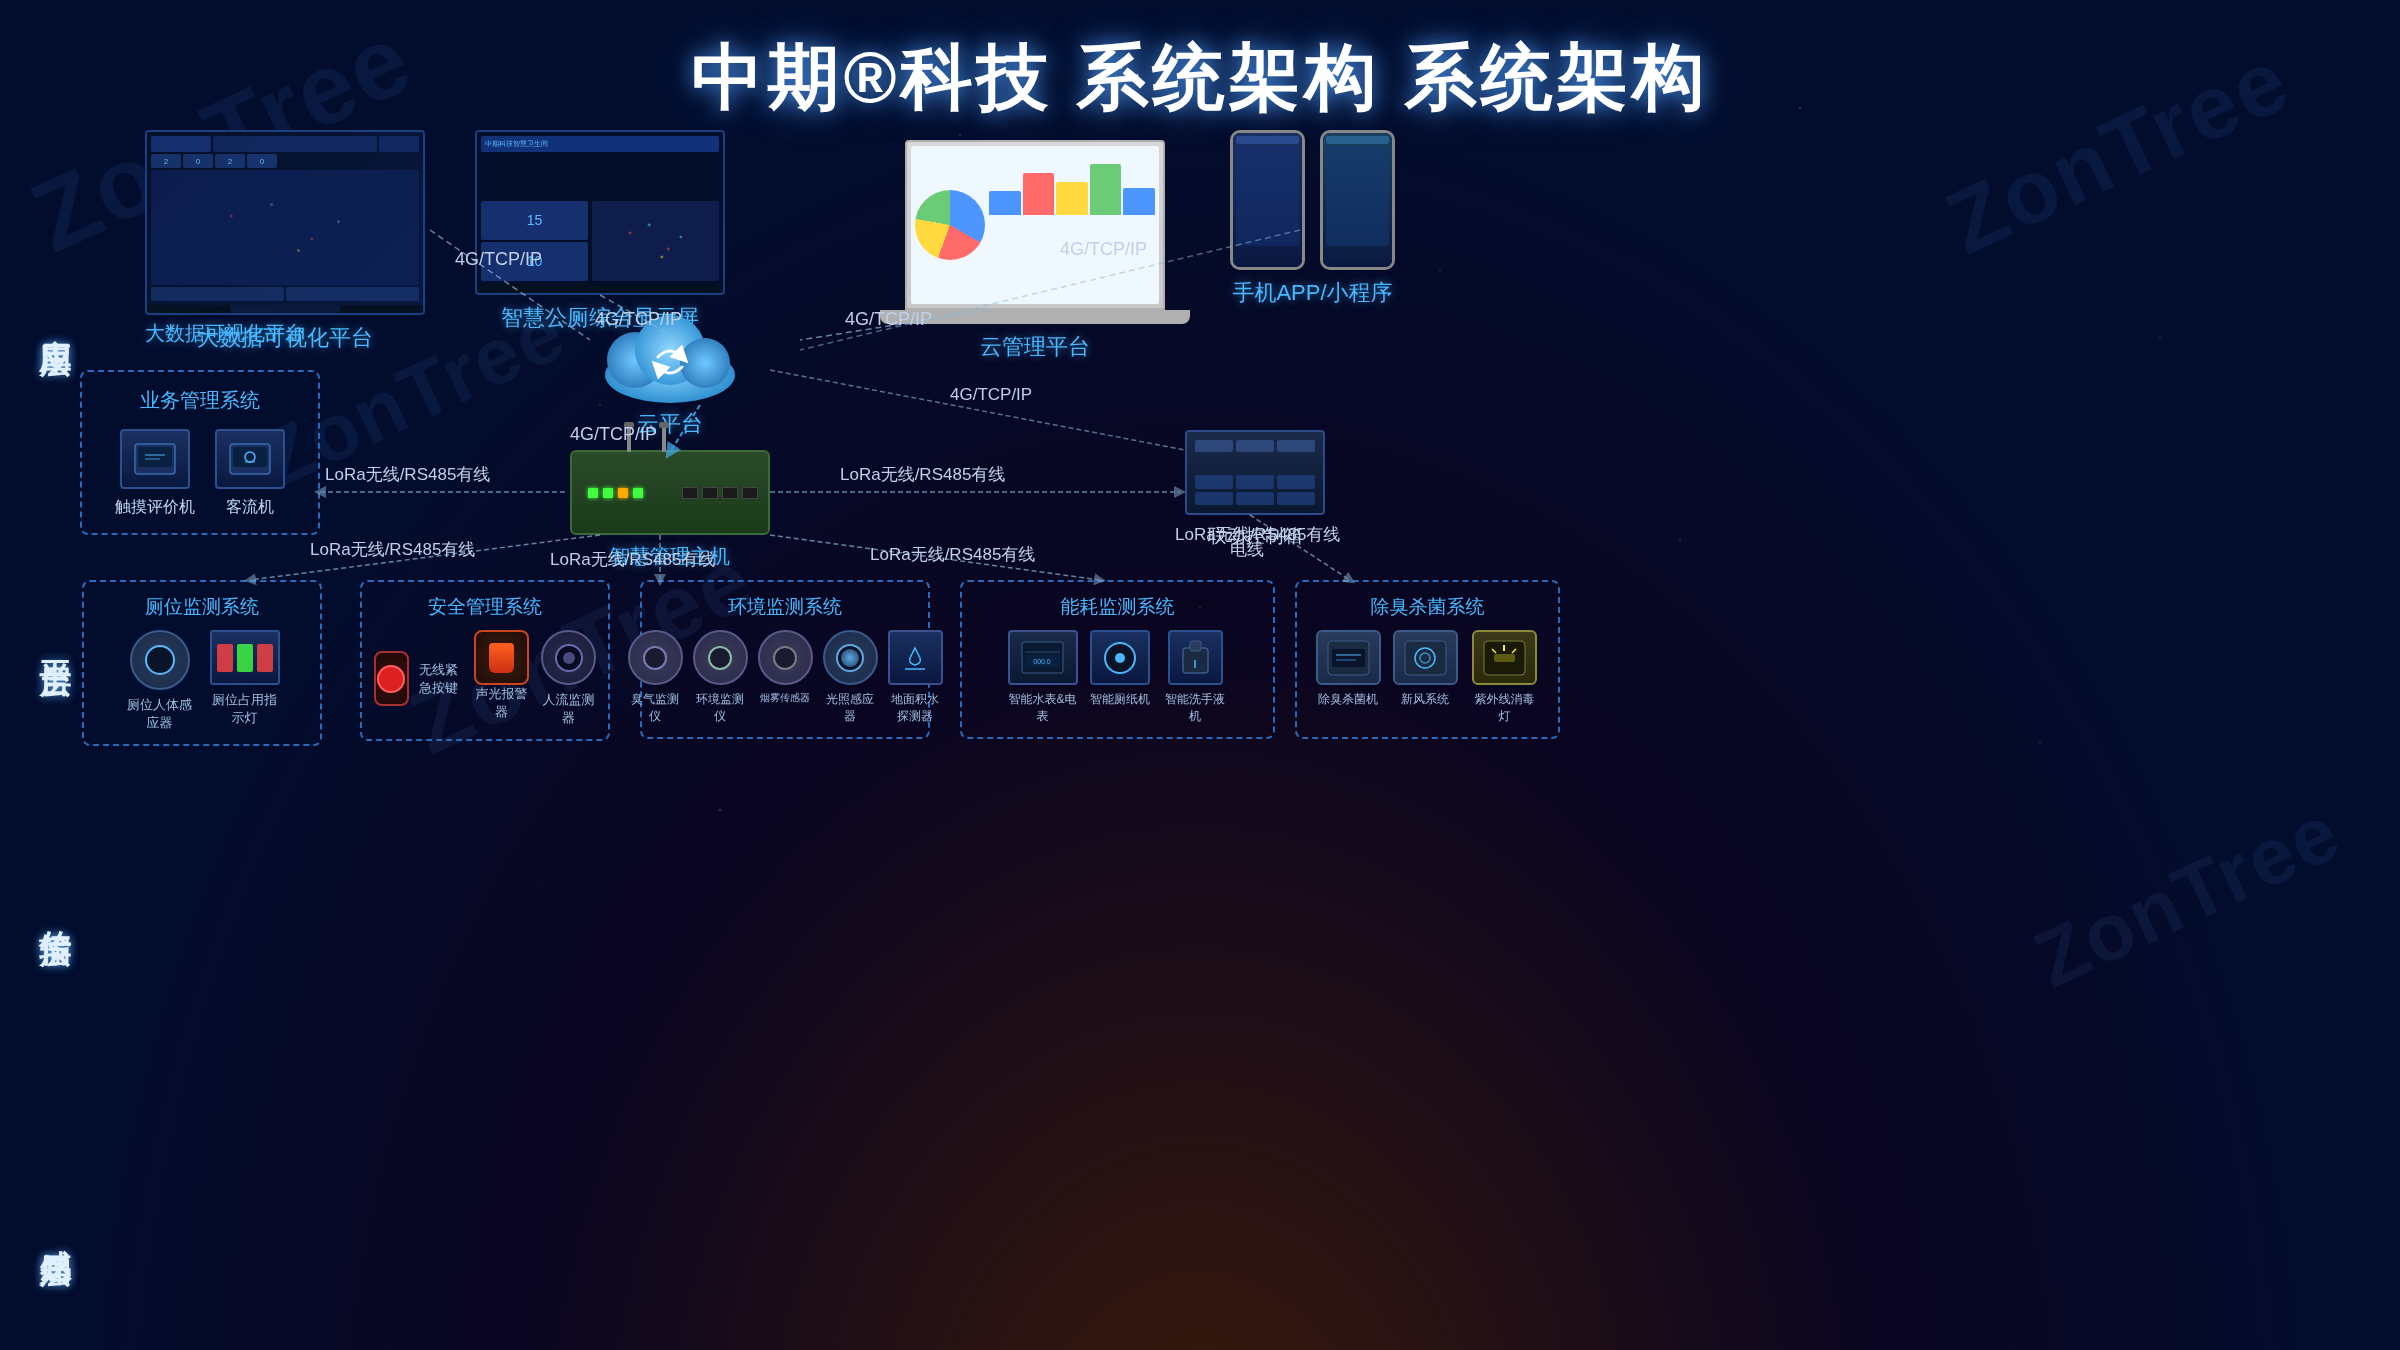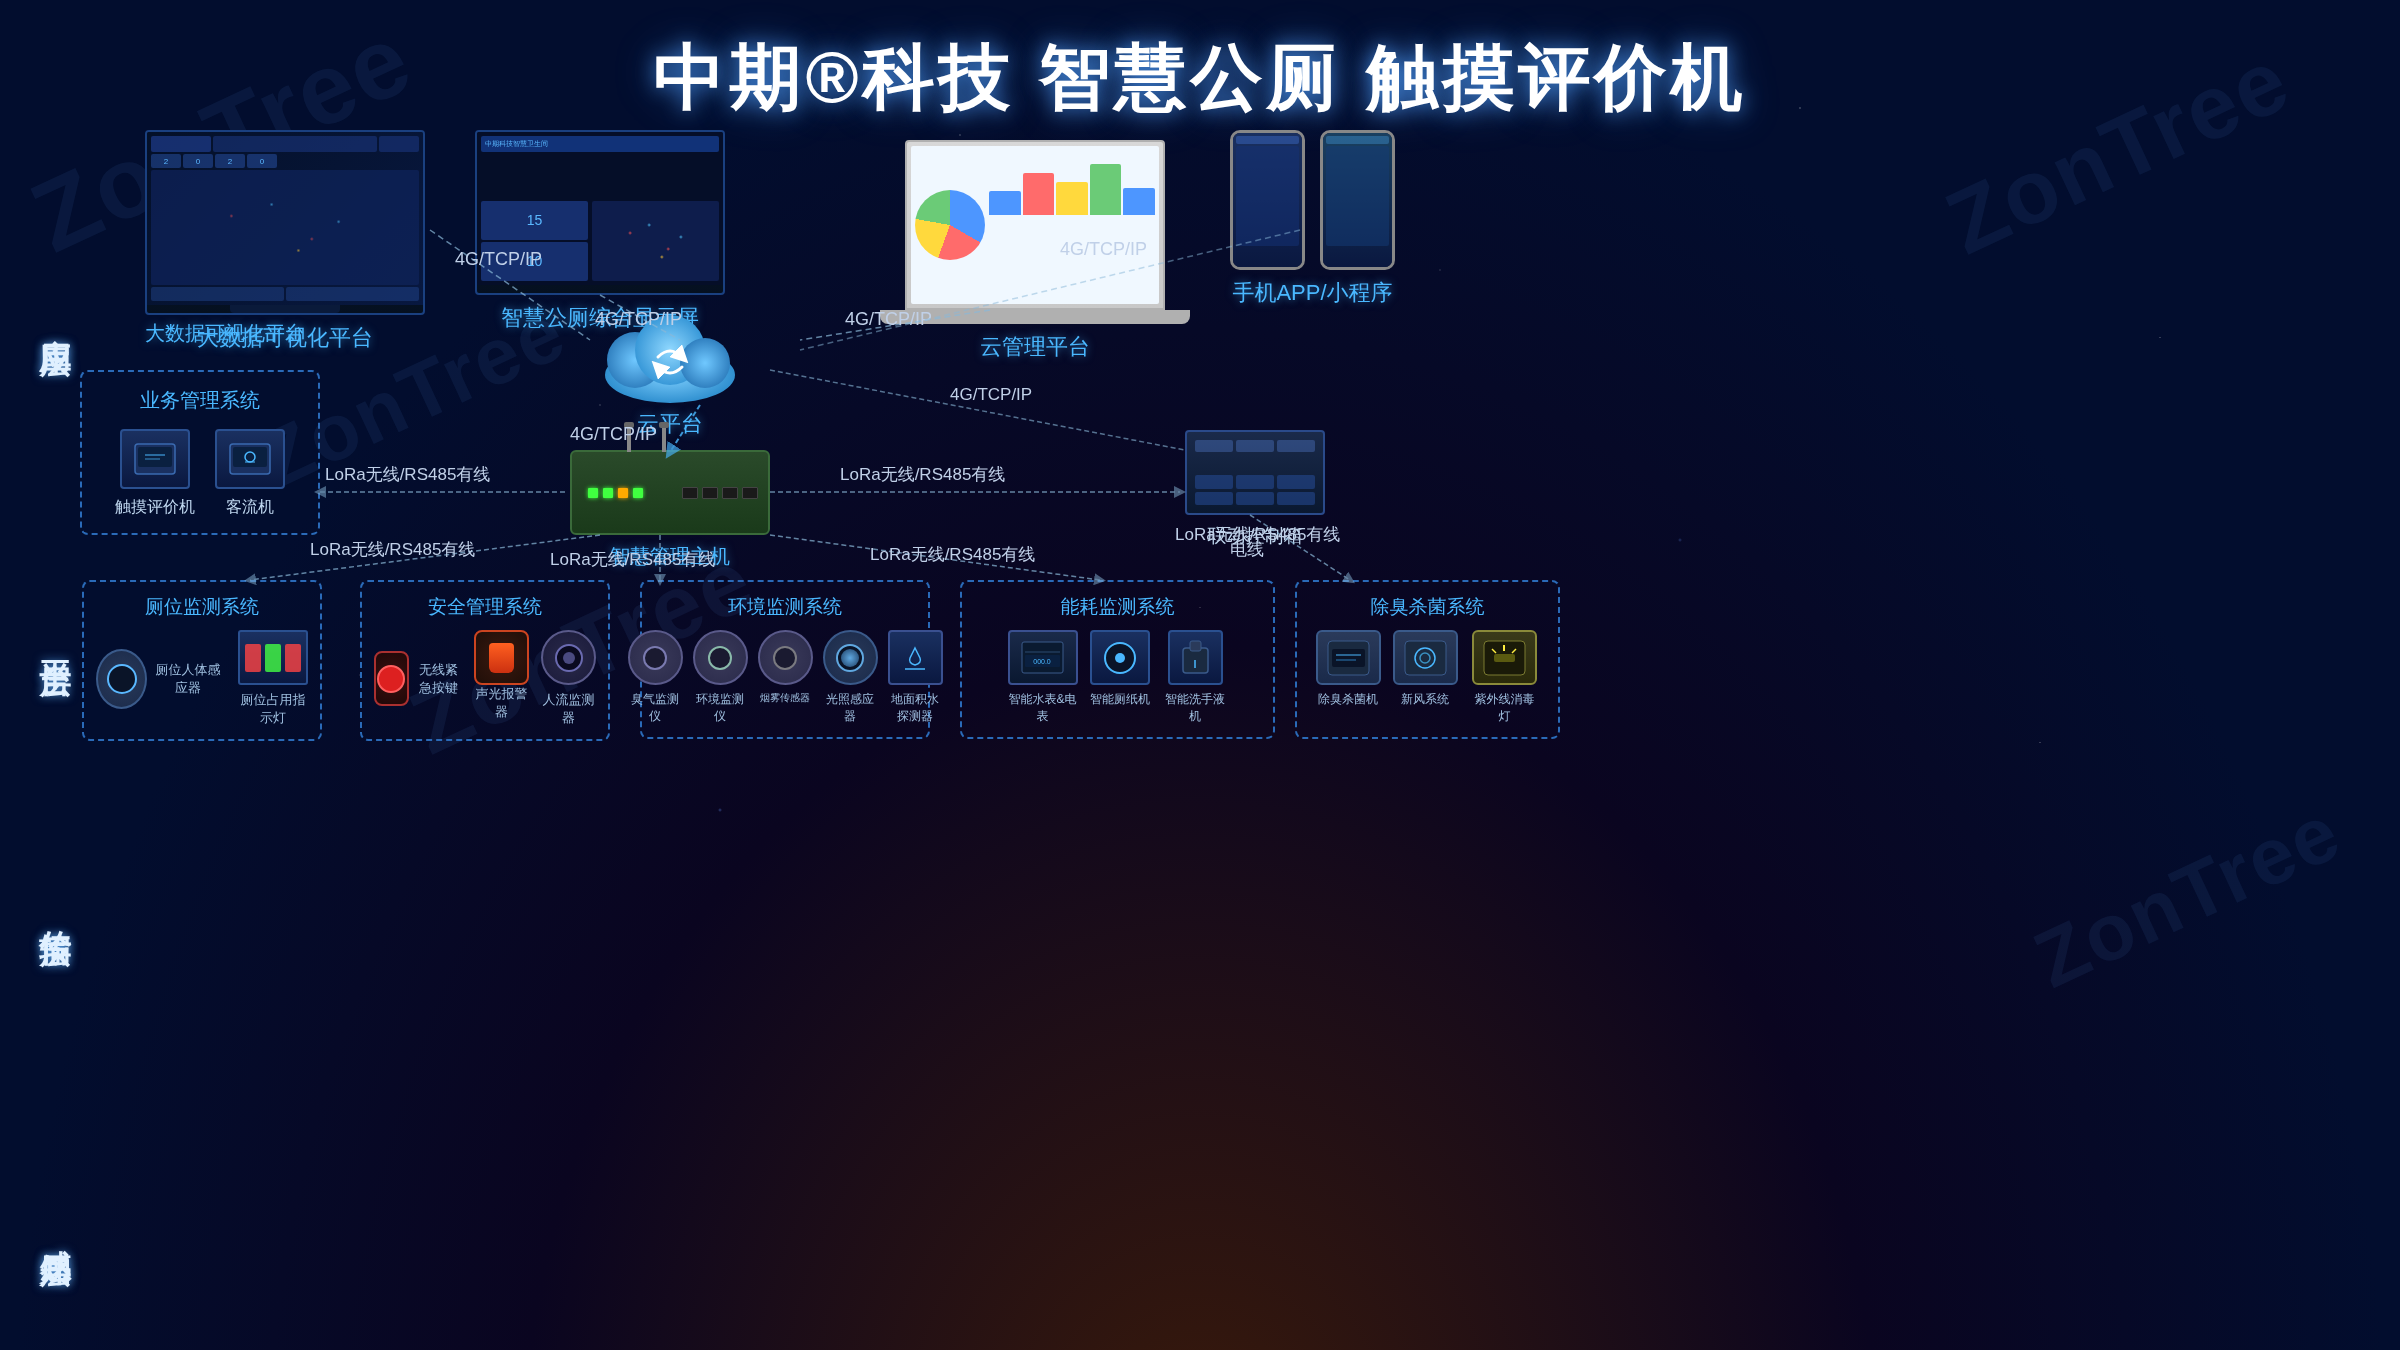--- a/index.html
+++ b/index.html
@@ -279,21 +279,21 @@
   <div class="watermark-text" style="top:80px;left:20px;transform:rotate(-25deg);font-size:100px;">ZonTree</div>
   <div class="watermark-text" style="top:350px;left:250px;transform:rotate(-25deg);font-size:80px;">ZonTree</div>
   <div class="watermark-text" style="top:600px;left:400px;transform:rotate(-25deg);font-size:90px;">ZonTree</div>
   <div class="watermark-text" style="top:100px;right:100px;transform:rotate(-25deg);font-size:90px;">ZonTree</div>
   <div class="watermark-text" style="top:850px;right:50px;transform:rotate(-25deg);font-size:80px;">ZonTree</div>
   <div class="watermark-text" style="top:200px;left:700px;transform:rotate(-25deg);font-size:70px;opacity:0.05;">ZonTree</div>
 </div>
 
 <div class="content">
 
-  <div class="title">中期®科技 智慧公厕 触摸评价机</div>
+  <div class="title">中期®科技 系统架构 系统架构</div>
 
   <div class="layer-labels">
     <div class="layer-label layer-label-yy">
       <div style="writing-mode:vertical-rl;text-orientation:upright;letter-spacing:4px;">应用层</div>
     </div>
     <div class="layer-label layer-label-pt">
       <div style="writing-mode:vertical-rl;text-orientation:upright;letter-spacing:4px;">平台层</div>
     </div>
     <div class="layer-label layer-label-cs">
       <div style="writing-mode:vertical-rl;text-orientation:upright;letter-spacing:4px;">传输层</div>
@@ -499,21 +499,21 @@
         <div style="background:rgba(40,80,160,0.5);border-radius:2px;"></div>
       </div>
     </div>
     <div style="color:#c0d8f0;font-size:19px;margin-top:8px;">联动控制箱</div>
   </div>
 
   <div style="position:absolute;left:82px;top:580px;border:2px dashed #2a6ab8;border-radius:8px;padding:12px;width:240px;">
     <div style="color:#4ab8ff;font-size:19px;text-align:center;margin-bottom:10px;">厕位监测系统</div>
     <div style="display:flex;gap:15px;justify-content:center;">
 
-      <div style="display:flex;flex-direction:row;align-items:center;gap:6px;">
+      <div style="display:flex;flex-direction:column;align-items:center;gap:6px;">
         <div style="width:60px;height:60px;border-radius:50%;background:radial-gradient(circle,#2a3a5a,#1a2a4a);border:2px solid #3a5a8a;display:flex;align-items:center;justify-content:center;">
           <div style="width:30px;height:30px;border-radius:50%;background:#0a1428;border:2px solid #5ab8ff;"></div>
         </div>
         <div style="color:#a0c0e0;font-size:13px;text-align:center;max-width:70px;">厕位人体感应器</div>
       </div>
 
       <div style="display:flex;flex-direction:column;align-items:center;gap:6px;">
         <div style="width:70px;height:55px;background:linear-gradient(180deg,#1a3060,#0a1840);border:2px solid #2a5090;border-radius:3px;display:flex;align-items:center;justify-content:center;gap:4px;">
           <div style="width:16px;height:28px;background:#ff4444;border-radius:2px;opacity:0.8;"></div>
           <div style="width:16px;height:28px;background:#44ff44;border-radius:2px;opacity:0.8;"></div>

